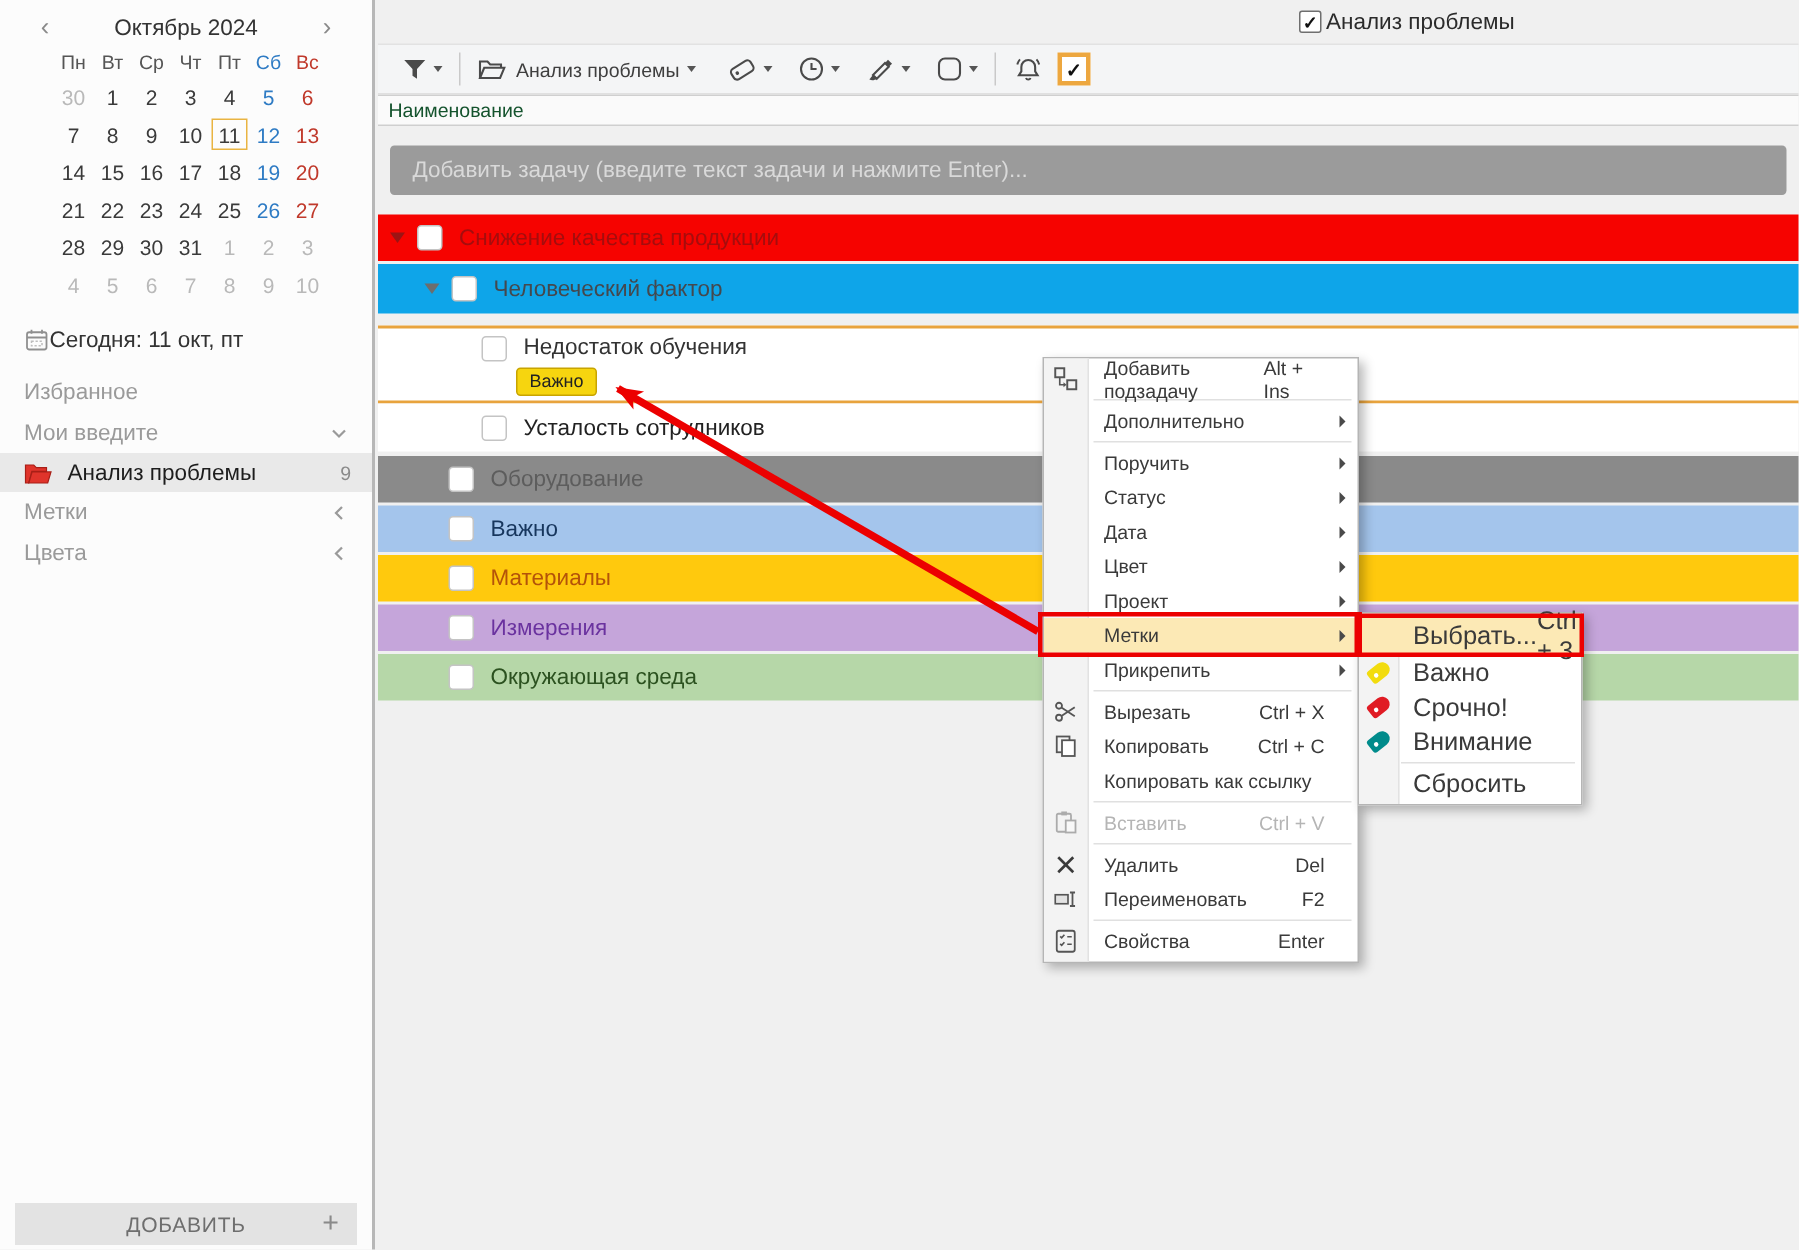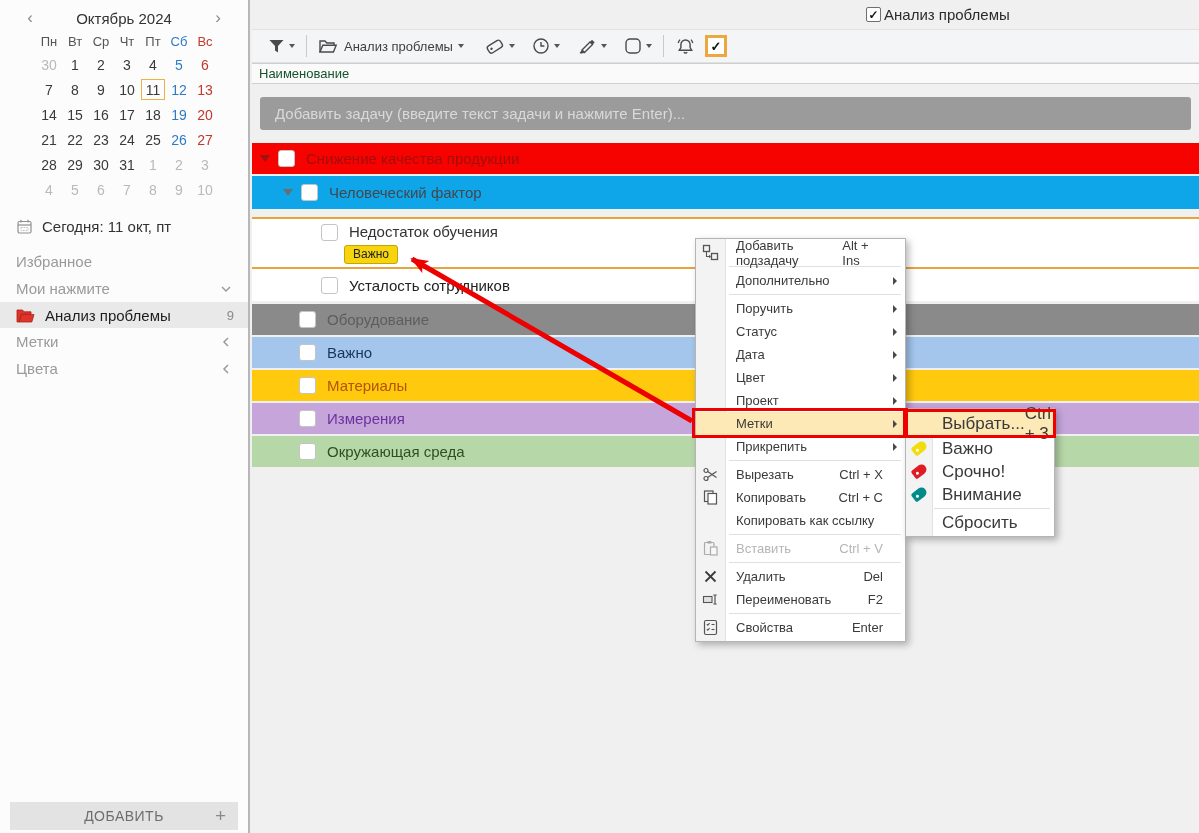--- a/index.html
+++ b/index.html
@@ -12,21 +12,21 @@
   .cal-nav{color:#8a8a8a;font-size:17px;cursor:pointer;width:16px;text-align:center;}
   .cal-title{flex:1;text-align:center;font-size:15px;color:#333;}
   .cal-row{display:flex;margin-left:36px;}
   .cw{width:26px;height:22px;display:inline-flex;align-items:center;justify-content:center;
     font-size:13px;color:#555;}
   .cw.sat{color:#2e7bc4}.cw.sun{color:#c0392b}
   .cc{width:26px;height:25px;display:inline-flex;align-items:center;justify-content:center;
     font-size:14px;color:#3a3a3a;}
   .cc.m{color:#b9b9b9}.cc.sat{color:#2e7bc4}.cc.sun{color:#c0392b}
   .cc.today{border:1px solid #e9b442;width:24px;height:21px;margin:2px 1px;}
-  .today-line{display:flex;align-items:center;gap:9px;margin-top:16px;padding-left:16px;
+  .today-line{display:flex;align-items:center;margin-top:16px;padding-left:16px;
     font-size:15px;color:#333;}
   .nav{margin-top:13px;}
   .nav-item{display:flex;align-items:center;height:27px;padding:0 14px 0 16px;font-size:15px;
     color:#9a9a9a;cursor:pointer;}
   .nav-item.sel{background:#e9e9e9;color:#1d1d1d;height:26px;}
   .nav-item .lbl{margin-right:auto;}
   .nav-item.sel .lbl{margin-left:10px;}
   .badge{font-size:13px;color:#8a8a8a;}
   .add-btn{position:absolute;left:10px;right:10px;bottom:3px;height:28px;background:#e3e3e3;
     display:flex;align-items:center;color:#6e6e6e;font-size:14px;cursor:pointer;}
@@ -192,21 +192,21 @@
         </svg>
     </span>
     <span>Сегодня: 11 окт, пт</span>
   </div>
 
   <div class="nav">
     <div class="nav-item">
       <span class="lbl">Избранное</span>
     </div>
     <div class="nav-item">
-      <span class="lbl">Мои нажмите</span>
+      <span class="lbl">Мои введите</span>
       <span>
           <svg class="ic" width="16" height="16" viewBox="0 0 16 16">
             <polyline points="4,6 8,10 12,6" fill="none" stroke="#9a9a9a" stroke-width="1.5"></polyline>
           </svg>
         </span>
     </div>
     <div class="nav-item sel">
       <span>
         <svg class="ic" width="19" height="15" viewBox="0 0 19 15">
             <path d="M1 14 V2 h5.5 l1.7 1.8 H15 v2.4 H5.2 L3.2 14 z" fill="#e0342b" stroke="#a81f17" stroke-width="0.8"></path>

